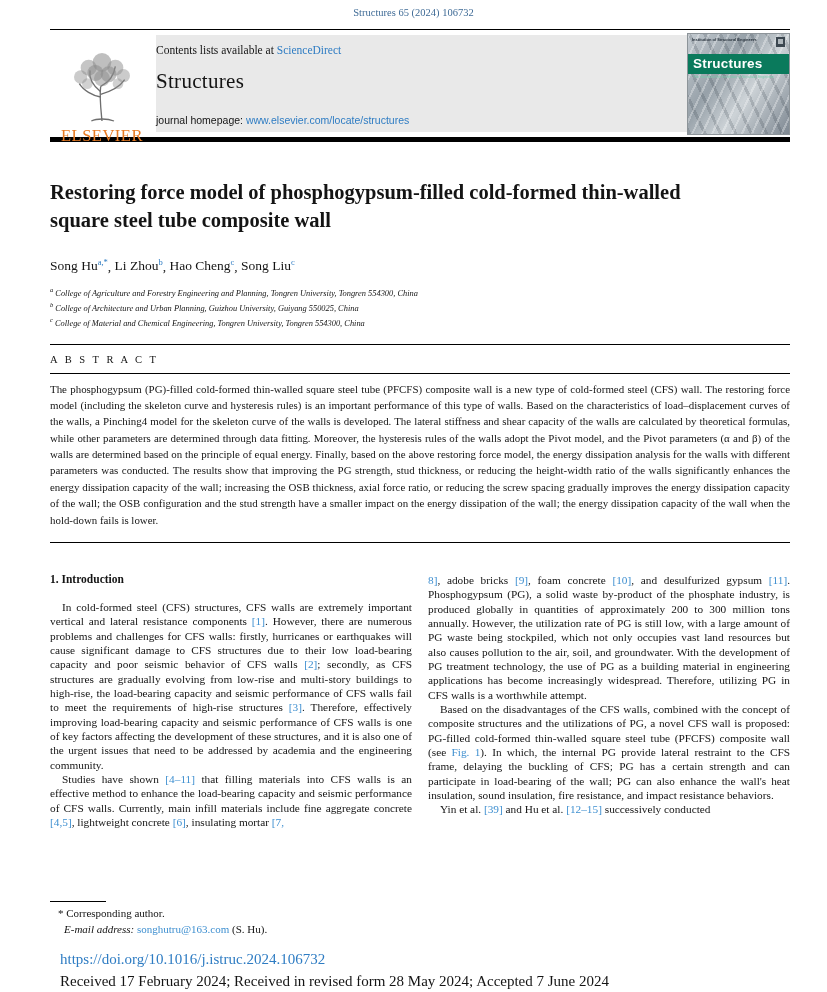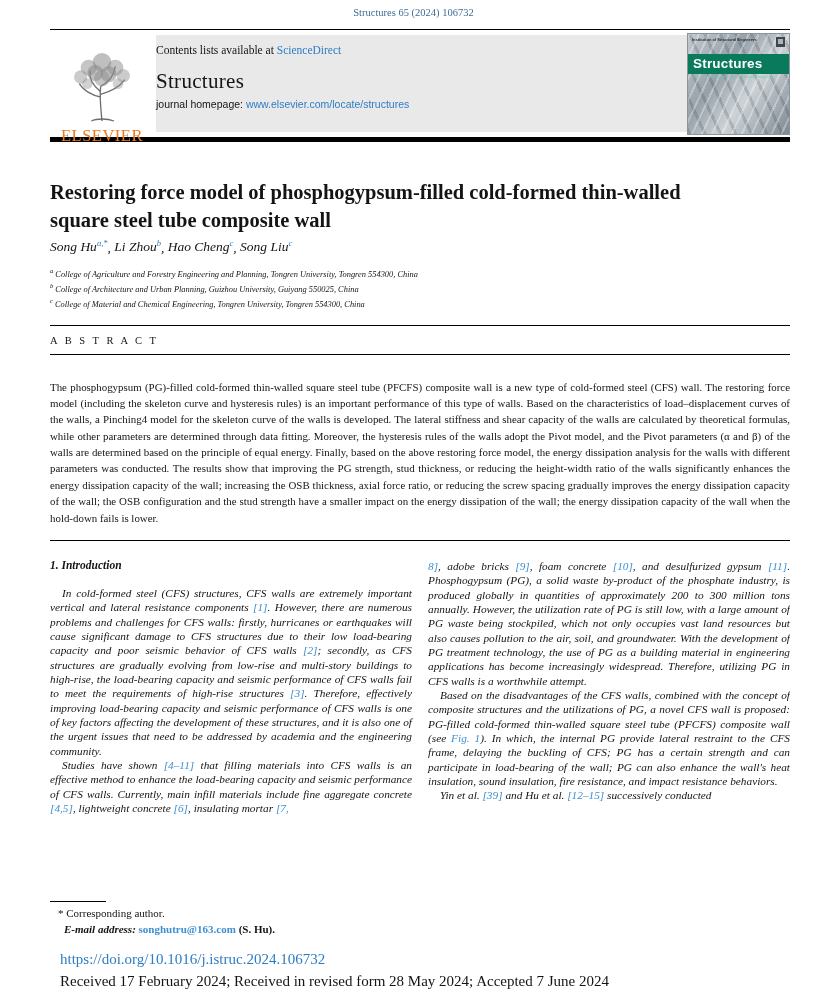--- a/index.html
+++ b/index.html
@@ -23,21 +23,21 @@
   
   .headwrap { position:relative; height:104px; margin-top:3px; }
   .elsevier-block { position:absolute; left:0; top:13px; width:104px; text-align:center; }
   .elsevier-word { font-size:16.5px; color:#e87b23; letter-spacing:.5px; margin-top:-2px; font-family:"Liberation Serif", serif; }
   .banner {
     position:absolute; left:106px; top:2px; width:612px; height:97px;
     background:#e9e9e9; text-align:left;
   }
   .banner-contents { font-size:11.5px; padding-top:9px; }
   .banner-journal { font-size:21px; margin-top:13px; letter-spacing:.3px; }
-  .banner-home { font-size:10.5px; font-family:"Liberation Sans", sans-serif; margin-top:4px; }
+  .banner-home { font-size:10.5px; font-family:"Liberation Sans", sans-serif; margin-top:20px; }
   .blue { color:#2e7cc3; }
   a.blue { text-decoration:none; cursor:pointer; }
 
   
   .cover {
     position:absolute; right:0; top:0; width:103px; height:102px;
     background:
       repeating-linear-gradient(115deg, rgba(255,255,255,.30) 0 2px, rgba(255,255,255,0) 2px 9px),
       repeating-linear-gradient(65deg, rgba(40,50,60,.18) 0 3px, rgba(0,0,0,0) 3px 14px),
       linear-gradient(125deg,#c3cad0 0%, #97a1a9 35%, #cdd3d7 60%, #7e8892 100%);
@@ -45,52 +45,52 @@
   }
   .cover-toptext { position:absolute; left:4px; top:3px; font-family:"Liberation Sans", sans-serif; font-size:4px; line-height:1.3; color:#26303a; font-weight:bold; }
   .cover-logo { position:absolute; right:4px; top:3px; width:9px; height:10px; background:#3c4750; }
   .cover-logo:after { content:""; display:block; margin:2px auto 0; width:5px; height:5px; background:#aeb6bb; }
   .cover-band { position:absolute; left:0; right:0; top:20px; background:#0a7a5c; color:#fff;
     font-family:"Liberation Sans", sans-serif; font-weight:bold; font-size:13.5px; padding:2px 0 3px 5px; letter-spacing:.2px; }
   .cover-sub { position:absolute; left:5px; top:41px; font-family:"Liberation Sans", sans-serif; font-size:3.5px; color:#79cfae; }
 
   
   .title { margin-top:37px; font-size:20.5px; line-height:1.36; max-width:640px; }
-  .authors { margin-top:3px; font-size:13.5px;font-style:italic; }
+  .authors { margin-top:22px; font-size:13.5px; }
   .authors sup { color:#2e7cc3; font-size:8.5px; }
   .affils { margin-top:11px; font-size:8.4px; font-style:italic; line-height:1.55; }
   .affils sup { font-size:6.5px; }
 
   
   .ia-rule { margin-top:14px; }
   .ia-wrap { display:flex; gap:20px; padding-top:9px; }
   .ia-left { width:222px; flex:none; }
   .ia-right { flex:1; }
   .ia-head { font-size:10.5px; letter-spacing:2.5px; padding-bottom:8px; }
   .ia-underrule-l { border-bottom:1.2px solid #000; width:195px; }
   .ia-underrule-r { border-bottom:1.2px solid #000; }
   .kw-label { font-style:italic; font-size:9.5px; margin-top:8px; }
   .kw-item { font-size:9.5px; line-height:1.5; }
-  .abs-text { font-size:10.9px; line-height:1.5; text-align:justify; margin-top:24px; }
+  .abs-text { font-size:10.9px; line-height:1.5; text-align:justify; margin-top:7px; }
 
   
   .bodyrule { margin-top:14px; }
-  .cols { display:flex; gap:16px; margin-top:18px; height:322px; overflow:hidden;font-style:italic; }
+  .cols { display:flex; gap:16px; margin-top:30px; height:322px; overflow:hidden; }
   .col { flex:1; min-width:0; }
   .sec-head { font-weight:bold; font-size:11.5px; margin-bottom:15px; }
   .para { font-size:11.3px; line-height:1.27; text-align:justify; text-indent:12px; }
   .para.noindent { text-indent:0; }
   .s-link { color:#3e8fd0; cursor:pointer; }
   .s-it { font-style:italic; }
 
   
   .footnote { position:absolute; left:50px; top:901px; font-size:11px; line-height:1.45; }
   .fn-rule { width:56px; border-top:1px solid #000; margin-bottom:4px; }
   .fn-line1 { padding-left:8px; }
-  .fn-line2 { padding-left:14px;font-weight:bold; }
+  .fn-line2 { padding-left:14px; }
   .bottom { position:absolute; left:60px; right:37px; top:948px; font-size:15px; line-height:1.48; }
 </style>
 </head>
 <body>
 
 <div class="page">
 
   <div class="jref">Structures 65 (2024) 106732</div>
 
   <div class="inner">

